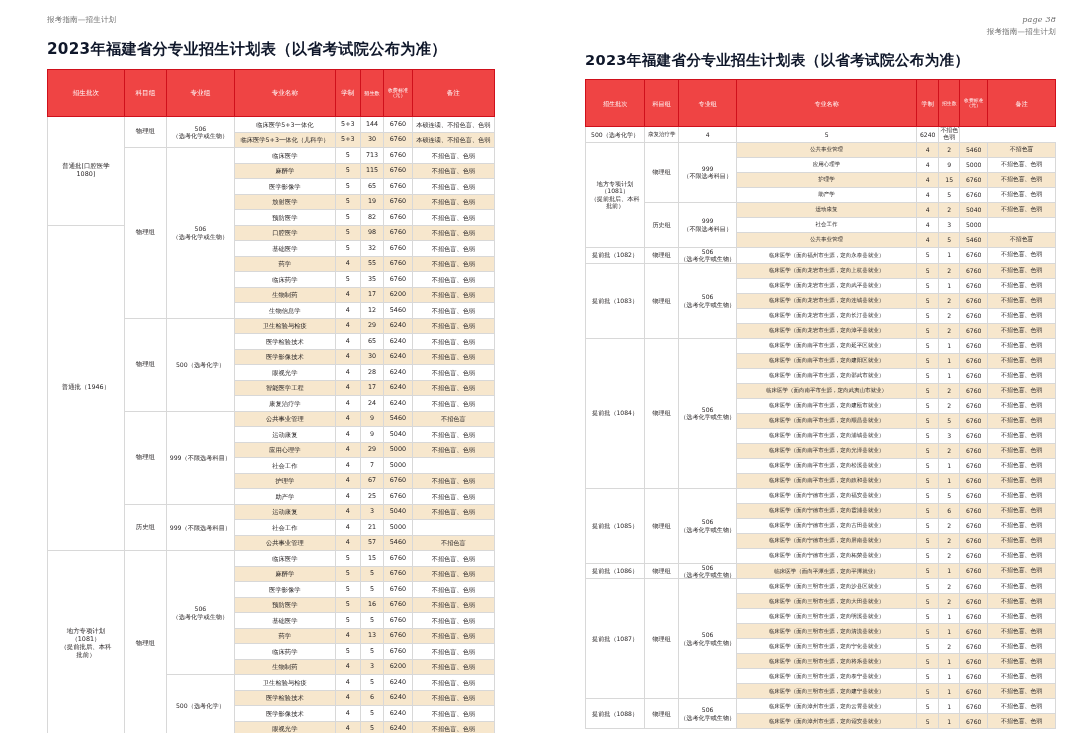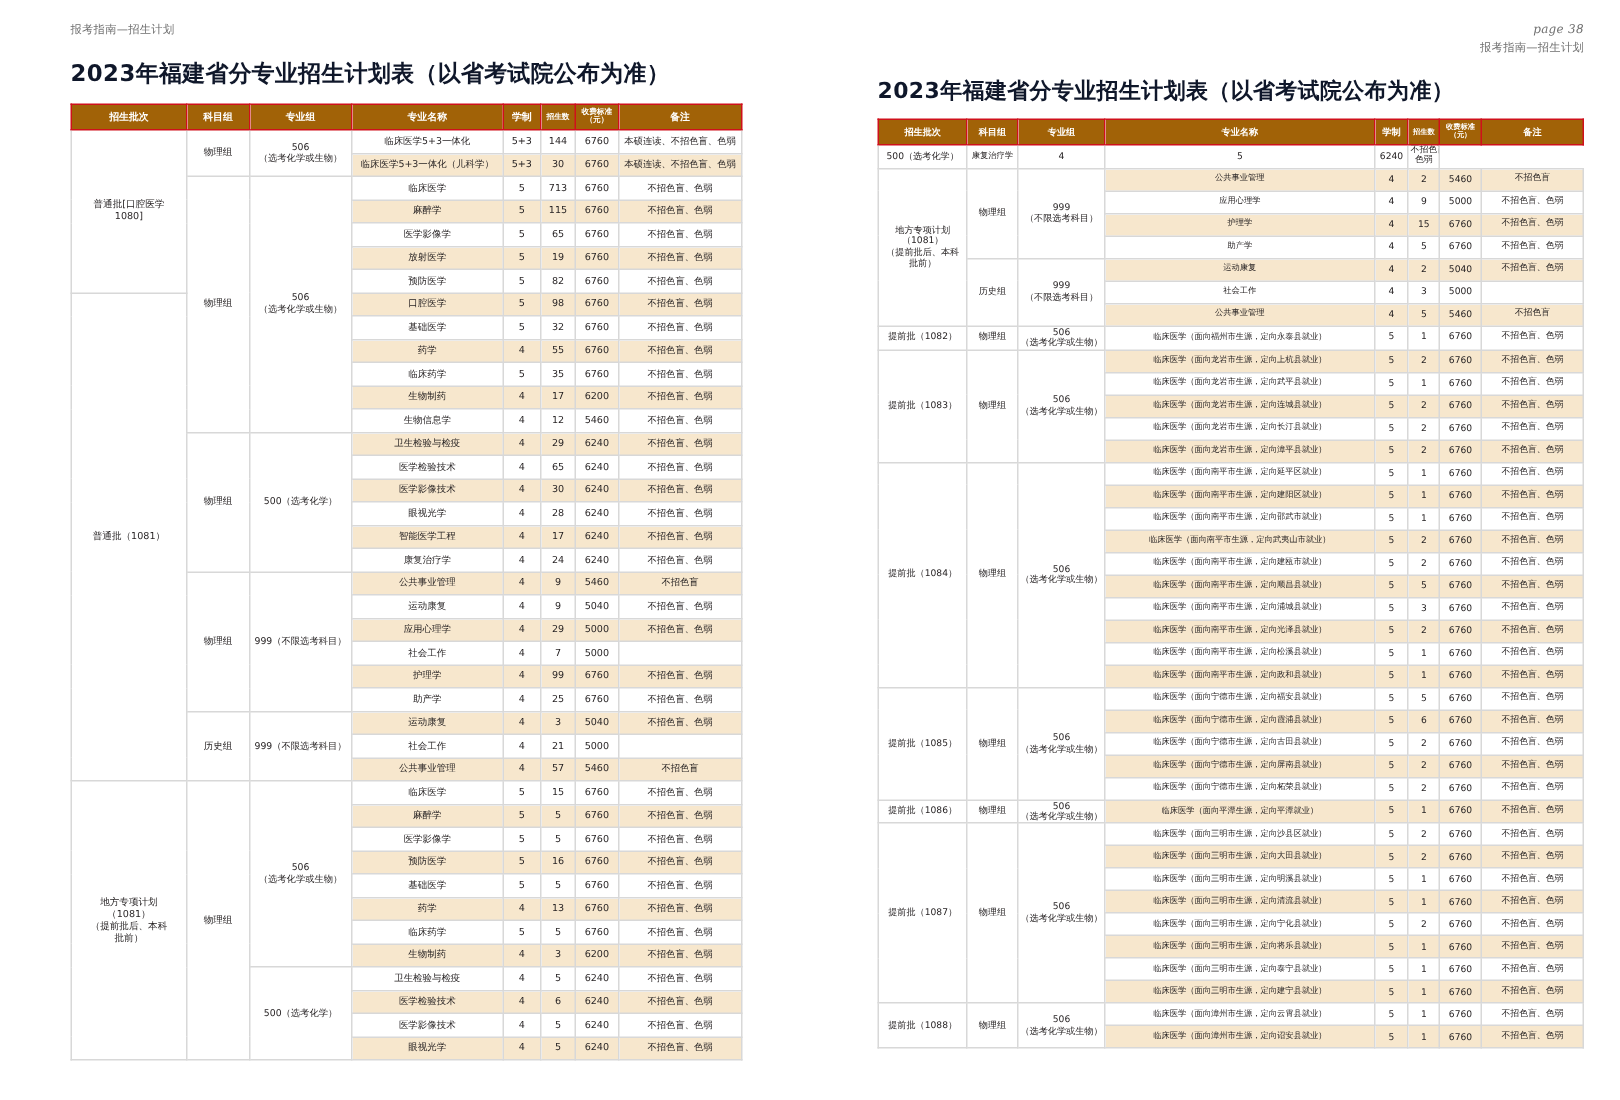--- a/index.html
+++ b/index.html
@@ -35,27 +35,27 @@
     text-align:center;
     vertical-align:middle;
     font-size:6.4px;
     line-height:1.22;
     padding:0 1px;
     color:#231f20;
     word-break:keep-all;
     overflow:hidden;
   }
   thead th{
-    background:#a16207;
+    background:#ef4444;
     color:#ffffff;
-    font-weight:bold;
+    font-weight:normal;
     font-size:6.6px;
     border:.6px solid #cf101b;
     height:14px;
-    padding:1px 1px;
+    padding:16px 1px;
   }
   thead th.stack{font-size:5.1px;line-height:1.05;}
   tbody tr td{height:14.5px;}
   tbody tr.alt td.shade{background:#f7e7cd;}
   tbody tr td.shade{background:#ffffff;}
   td.grp{background:#ffffff;}
   td.sub{font-size:6.2px;}
   td.nm{font-size:6.3px;}
   .page-right td.nm{font-size:5.5px;}
   .page-right th,.page-right td{font-size:6.1px;}
@@ -157,21 +157,21 @@
           </tr>
           <tr>
             <td class="nm shade">预防医学</td>
             <td class="shade">5</td>
             <td class="shade">82</td>
             <td class="shade">6760</td>
             <td class="rem shade">不招色盲、色弱</td>
           </tr>
           <tr class="alt">
             <td class="grp" rowspan="21">
-              <span class="ln">普通批（1081）</span>
+              <span class="ln">普通批（1946）</span>
             </td>
             <td class="nm shade">口腔医学</td>
             <td class="shade">5</td>
             <td class="shade">98</td>
             <td class="shade">6760</td>
             <td class="rem shade">不招色盲、色弱</td>
           </tr>
           <tr>
             <td class="nm shade">基础医学</td>
             <td class="shade">5</td>
@@ -281,21 +281,21 @@
           <tr>
             <td class="nm shade">社会工作</td>
             <td class="shade">4</td>
             <td class="shade">7</td>
             <td class="shade">5000</td>
             <td class="rem shade"></td>
           </tr>
           <tr class="alt">
             <td class="nm shade">护理学</td>
             <td class="shade">4</td>
-            <td class="shade">99</td>
+            <td class="shade">67</td>
             <td class="shade">6760</td>
             <td class="rem shade">不招色盲、色弱</td>
           </tr>
           <tr>
             <td class="nm shade">助产学</td>
             <td class="shade">4</td>
             <td class="shade">25</td>
             <td class="shade">6760</td>
             <td class="rem shade">不招色盲、色弱</td>
           </tr>

